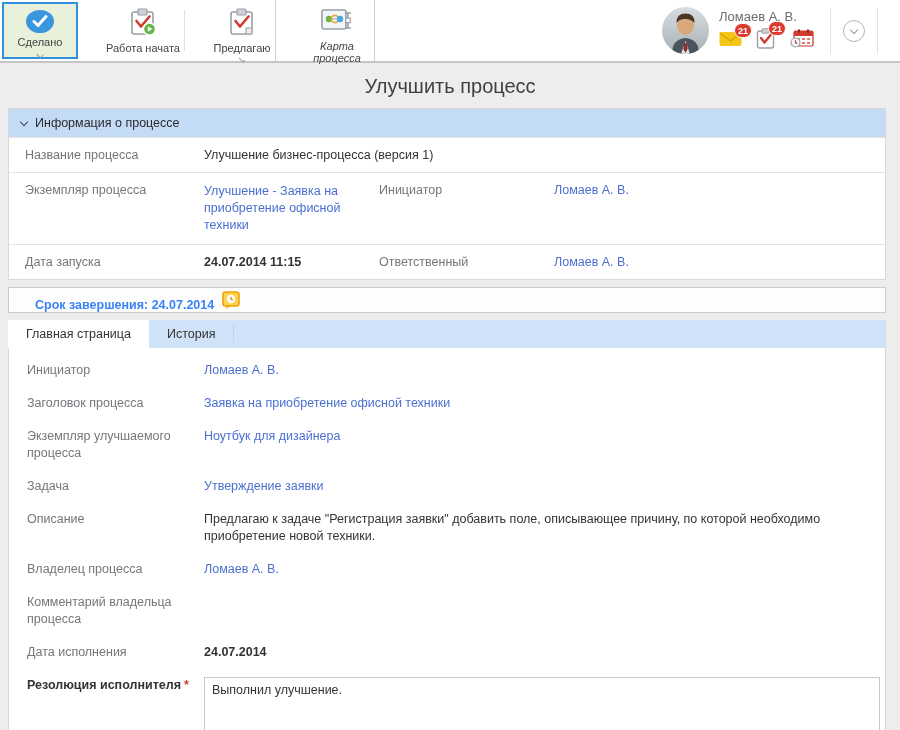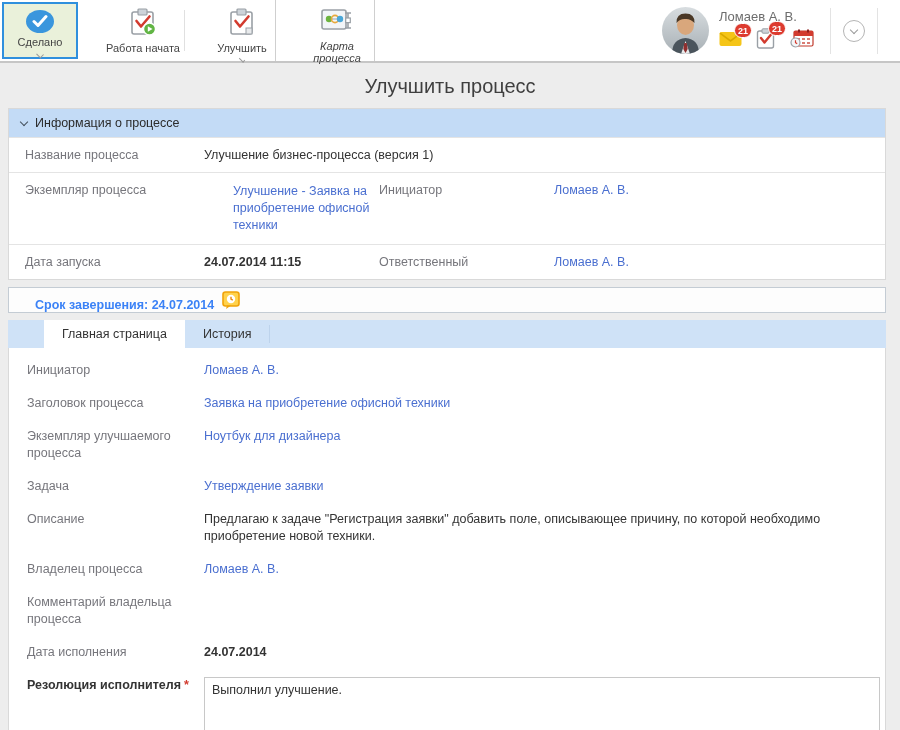--- a/index.html
+++ b/index.html
@@ -66,28 +66,28 @@
   .irow {
     display:grid; grid-template-columns:179px 175px 175px 1fr;
     padding:10px 8px 10px 16px; border-top:1px solid #e4e4e4; align-items:start;
   }
   .irow:first-of-type { border-top:none; }
   .ilabel { color:#76767c; padding-right:10px; }
   .ival   { color:#333; }
   .ival.bold { font-weight:bold; }
   .ival.wide { grid-column:2 / 5; }
   a.lnk { color:#4a6fd0; text-decoration:none; cursor:pointer; }
-  .lnk-narrow { display:inline-block; max-width:168px; line-height:17px;margin-left:29px; }
+  .lnk-narrow { display:inline-block; max-width:168px; line-height:17px; }
   
   .deadline-bar {
     margin-top:7px; border:1px solid #c4ccd4; background:#fdfdfd; height:26px;
     display:flex; align-items:flex-end; gap:8px; padding:0 26px; font-weight:bold; color:#3b82f6;
   }
   
-  .tabs { margin-top:7px; display:flex; background:#cfe2f7; height:28px; align-items:stretch;padding-left:36px; }
+  .tabs { margin-top:7px; display:flex; background:#cfe2f7; height:28px; align-items:stretch; }
   .tab { padding:0 18px; line-height:28px; font-size:12.5px; color:#333; cursor:pointer; }
   .tab.active { background:#fff; }
   .tab-sep { width:1px; background:#bdd3ec; margin:5px 0; }
   
   .form-panel { border-top:none; padding:6px 0 14px 0; }
   .frow {
     display:grid; grid-template-columns:177px 1fr;
     padding:8px 10px 8px 18px; align-items:start; line-height:17px;
   }
   .flabel { color:#76767c; padding-right:8px; }
@@ -136,21 +136,21 @@
 
     <div class="tb-btn tb-plain" style="width:66px;">
       <span>
         <svg width="26" height="28" viewBox="0 0 26 28">
           <rect x="2" y="4" width="21" height="22" rx="2" fill="#fff" stroke="#9aa0a6" stroke-width="1.6"></rect>
           <rect x="8" y="1" width="9" height="6" rx="1" fill="#cdd3d9" stroke="#9aa0a6" stroke-width="1.2"></rect>
           <path d="M6.5 13 L11 18.5 L19.5 8.5" stroke="#d23b2f" stroke-width="2.6" fill="none" stroke-linecap="round" stroke-linejoin="round"></path>
           <rect x="17" y="20" width="6" height="6" fill="#e8eaec" stroke="#9aa0a6" stroke-width="1"></rect>
         </svg>
       </span>
-      <span class="tb-label">Улучшить</span>
+      <span class="tb-label">Предлагаю</span>
       <span class="chev"></span>
     </div>
 
     <div class="tb-group-sep"></div>
 
     <div class="tb-btn tb-plain" style="width:74px;font-style:italic;">
       <span>
         <svg width="32" height="26" viewBox="0 0 32 26">
           <rect x="1" y="2" width="24" height="19" rx="2" fill="#f2f5f8" stroke="#9aa0a6" stroke-width="1.6"></rect>
           <path d="M7 11 H19" stroke="#b4bcc4" stroke-width="1.4"></path>

